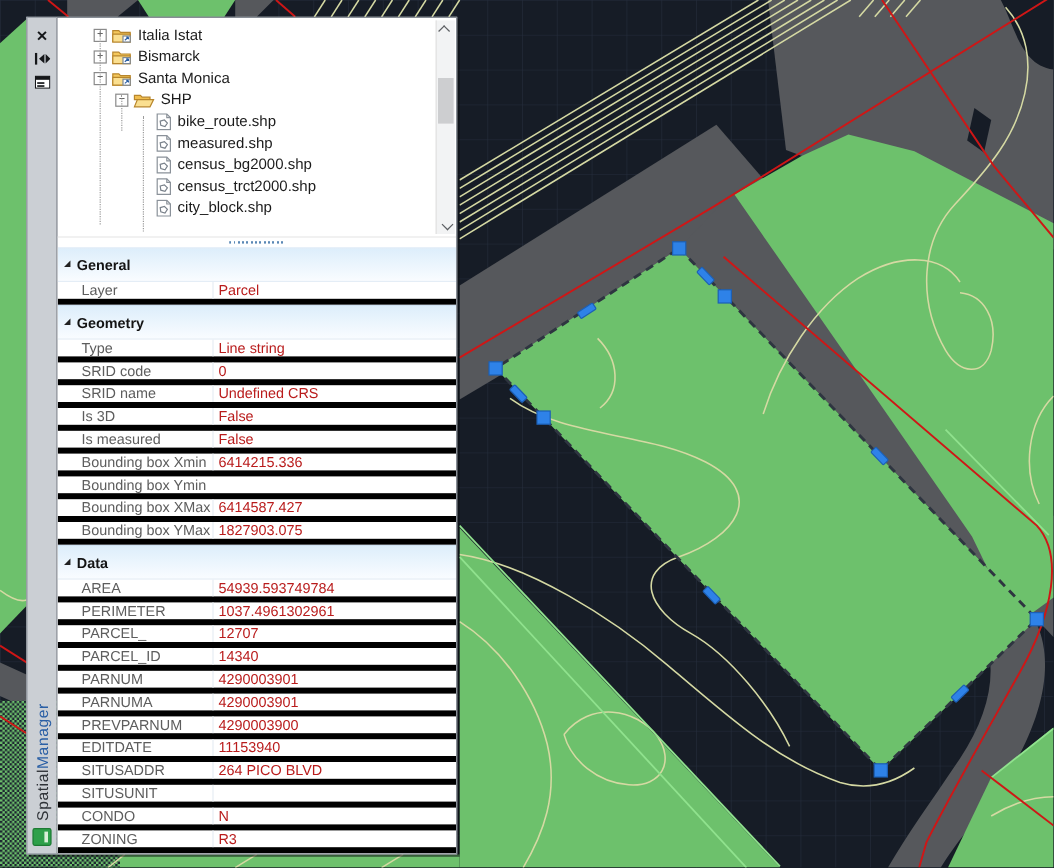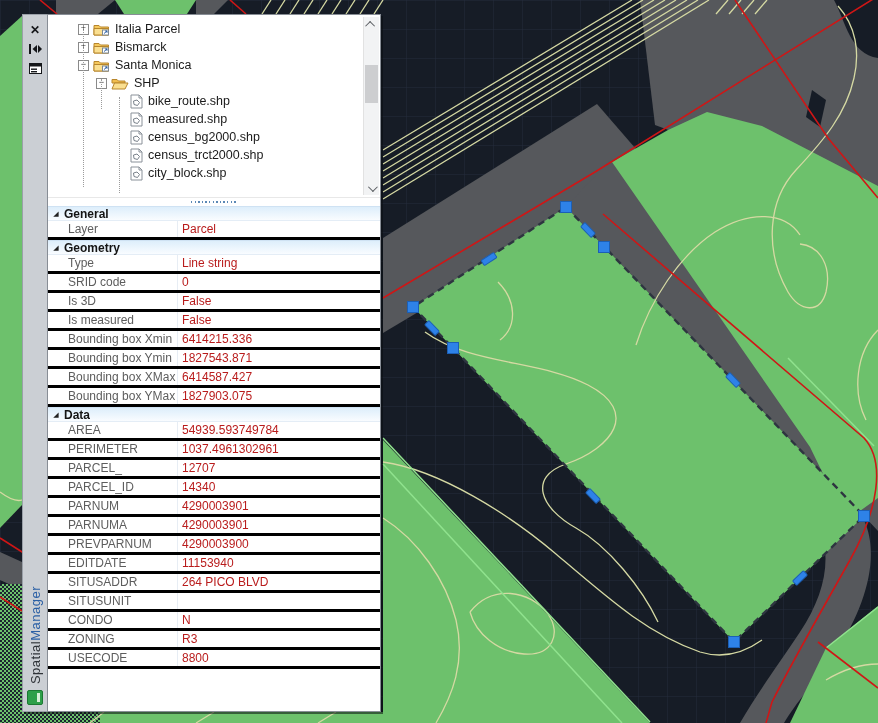--- a/index.html
+++ b/index.html
@@ -47,26 +47,26 @@
   .chev.down{transform:rotate(225deg) translateY(2px);}
   #scroll-thumb{position:absolute;left:1px;width:13px;top:48px;height:38px;background:#cdced0;}
 
   
   #splitter{height:8px;background:#fff;border-top:1px solid #e8e8e8;position:relative;}
   #splitter .dots{position:absolute;left:50%;top:3px;width:46px;height:2px;transform:translateX(-50%);
      background:repeating-linear-gradient(90deg,#5b88b5 0 1.5px,transparent 1.5px 3.6px);}
 
   
   #propgrid{flex:1;overflow:hidden;font-size:12px;background:#fff;}
-  .sec-header{height:15px;display:flex;align-items:center;
+  .sec-header{height:29px;display:flex;align-items:center;
       background:linear-gradient(var(--c-headerBg,#ddeefb),#f9fcff);
       border-top:1px solid #cfe2f3;border-bottom:1px solid #e4edf6;box-sizing:border-box;}
   .sec-tri{width:16px;text-align:center;font-size:7px;color:#222;line-height:1;}
   .sec-label{font-weight:bold;color:#141414;}
-  .prop-row{height:19px;display:flex;align-items:center;border-bottom:3px solid #000000;box-sizing:border-box;}
+  .prop-row{height:19px;display:flex;align-items:center;border-bottom:5px solid #000000;box-sizing:border-box;}
   .prop-label{flex:none;width:129px;padding-left:20px;box-sizing:border-box;color:#5d5d5d;
               white-space:nowrap;overflow:visible;}
   .prop-value{flex:1;padding-left:4px;border-left:1px solid #e7edf4;height:100%;
               display:flex;align-items:center;color:#b91c1c;white-space:nowrap;}
 </style>
 </head>
 <body>
 
 <div id="stage">
 
@@ -221,21 +221,21 @@
 
         <div class="tree-row d0">
           <span class="sp"></span>
           <span class="expander">+</span>
           <svg class="t-icon" width="17" height="13" viewBox="0 0 17 13">
             <path d="M1,2.5 L6,2.5 L7.5,4 L15.5,4 L15.5,12 L1,12 Z" fill="#f5c85c" stroke="#b8862c"></path>
             <path d="M1,5.5 L15.5,5.5 L15.5,12 L1,12 Z" fill="#fadf90" stroke="#b8862c"></path>
             <rect x="9.5" y="7" width="6" height="5" fill="#fff" stroke="#7c8894"></rect>
             <path d="M11,10.5 L14,8 M14,8 L12.2,8 M14,8 L14,9.8" stroke="#2a5fa5" fill="none"></path>
           </svg>
-          <span class="t-label">Italia Parcel</span>
+          <span class="t-label">Italia Istat</span>
         </div>
 
         <div class="tree-row d0">
           <span class="sp"></span>
           <span class="expander">+</span>
           <svg class="t-icon" width="17" height="13" viewBox="0 0 17 13">
             <path d="M1,2.5 L6,2.5 L7.5,4 L15.5,4 L15.5,12 L1,12 Z" fill="#f5c85c" stroke="#b8862c"></path>
             <path d="M1,5.5 L15.5,5.5 L15.5,12 L1,12 Z" fill="#fadf90" stroke="#b8862c"></path>
             <rect x="9.5" y="7" width="6" height="5" fill="#fff" stroke="#7c8894"></rect>
             <path d="M11,10.5 L14,8 M14,8 L12.2,8 M14,8 L14,9.8" stroke="#2a5fa5" fill="none"></path>
@@ -353,34 +353,37 @@
         </div>
         <div class="prop-row">
           <span class="prop-label">Type</span>
           <span class="prop-value">Line string</span>
         </div>
         <div class="prop-row">
           <span class="prop-label">SRID code</span>
           <span class="prop-value">0</span>
         </div>
         <div class="prop-row">
+          <span class="prop-label">SRID name</span>
+          <span class="prop-value">Undefined CRS</span>
+        </div>
+        <div class="prop-row">
           <span class="prop-label">Is 3D</span>
           <span class="prop-value">False</span>
         </div>
         <div class="prop-row">
           <span class="prop-label">Is measured</span>
           <span class="prop-value">False</span>
         </div>
         <div class="prop-row">
           <span class="prop-label">Bounding box Xmin</span>
           <span class="prop-value">6414215.336</span>
         </div>
         <div class="prop-row">
           <span class="prop-label">Bounding box Ymin</span>
-          <span class="prop-value">1827543.871</span>
         </div>
         <div class="prop-row">
           <span class="prop-label">Bounding box XMax</span>
           <span class="prop-value">6414587.427</span>
         </div>
         <div class="prop-row">
           <span class="prop-label">Bounding box YMax</span>
           <span class="prop-value">1827903.075</span>
         </div>
 

